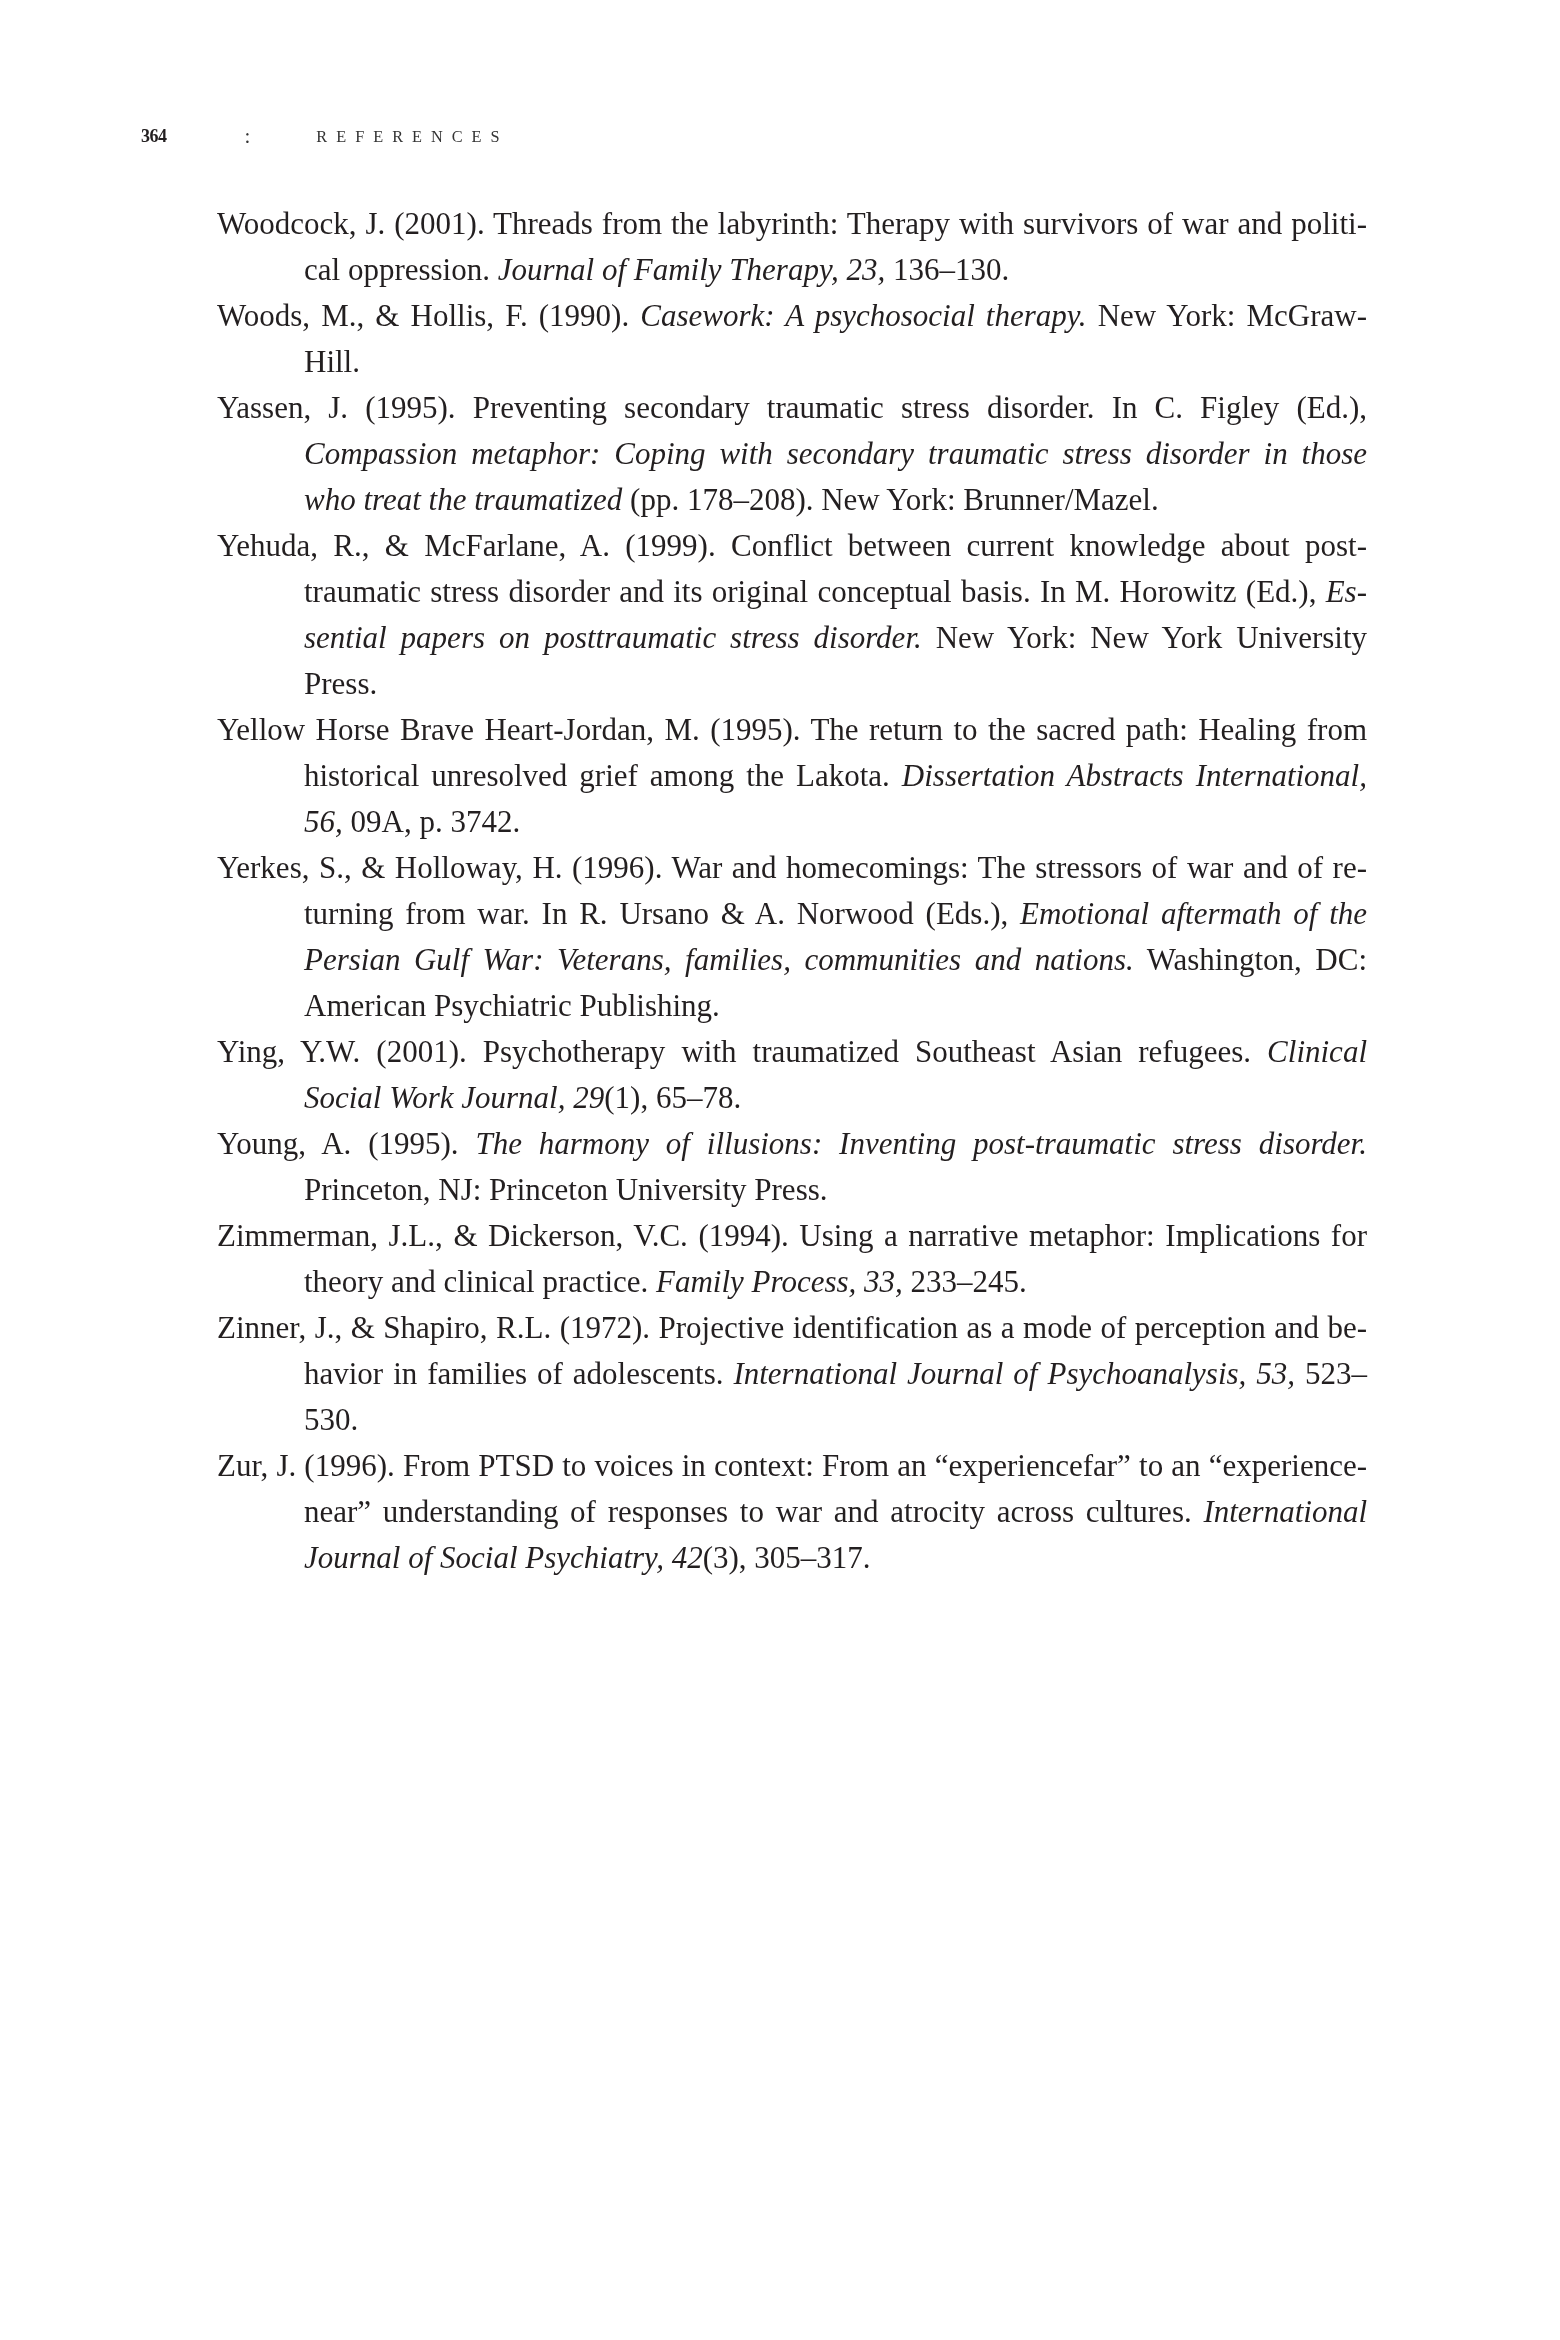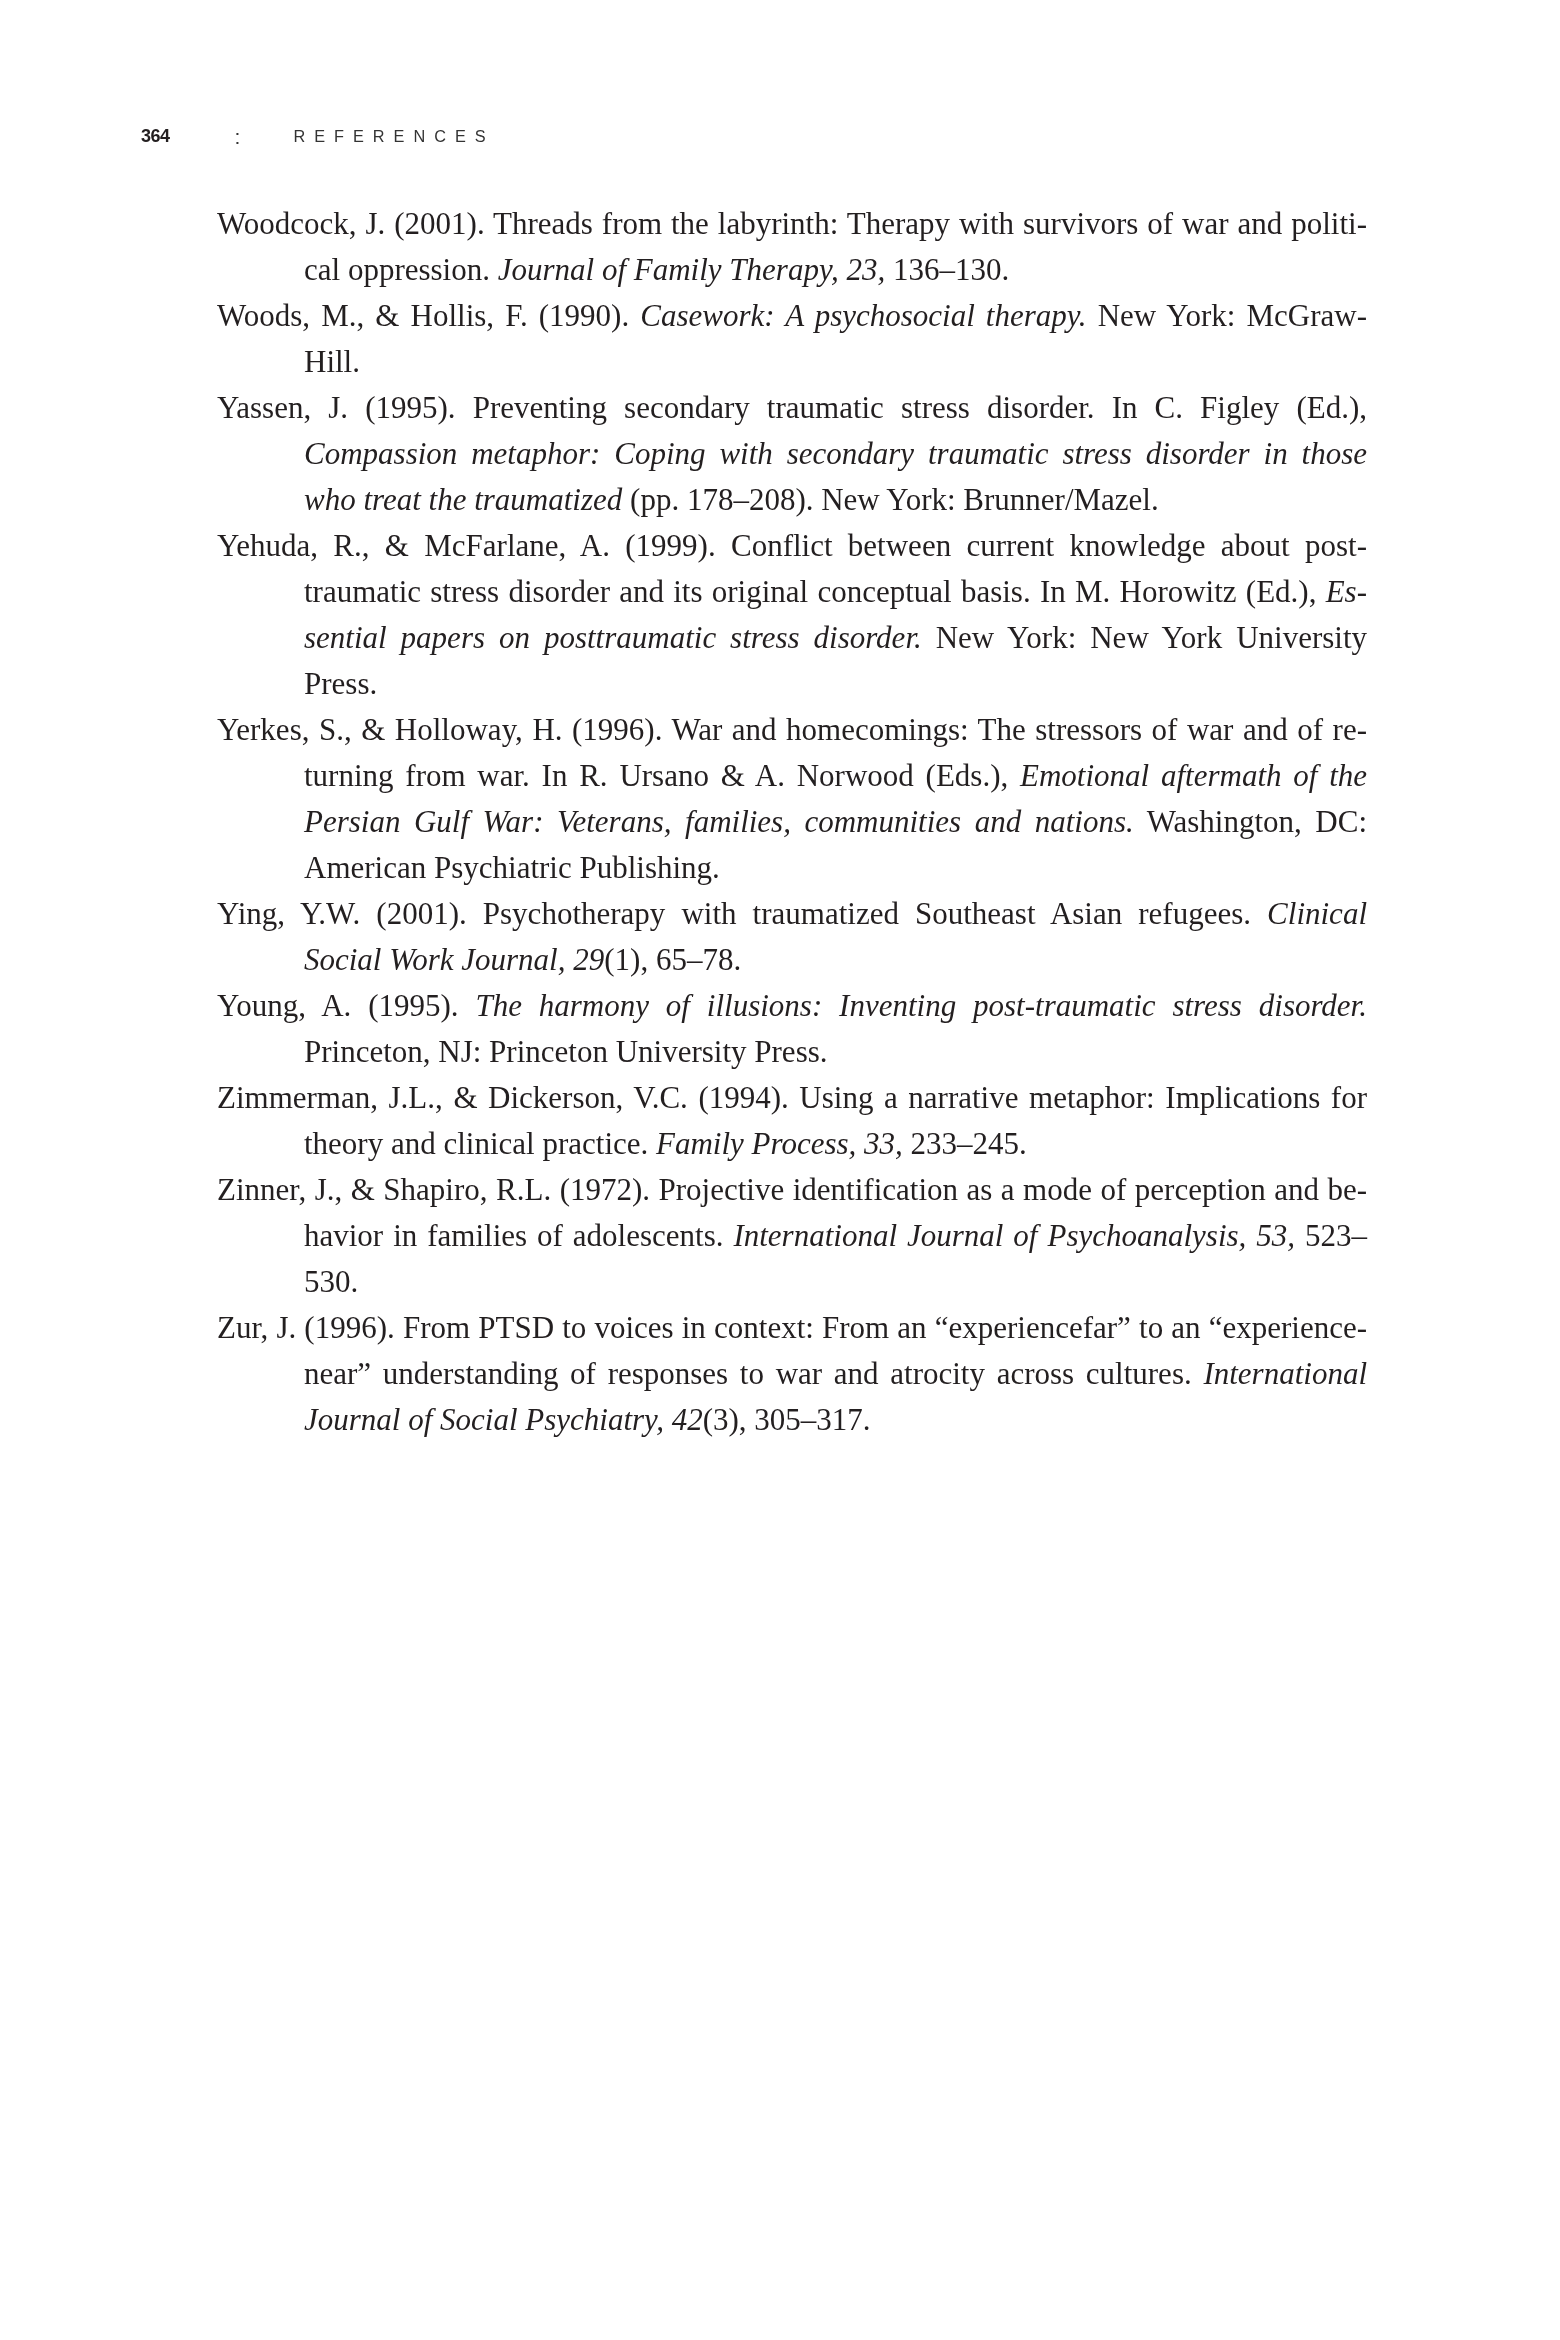--- a/index.html
+++ b/index.html
@@ -1,21 +1,21 @@
 <!DOCTYPE html>
 <html><head>
 <meta charset="utf-8">
 <style>
   html, body { margin: 0; padding: 0; background: #ffffff; }
   body { width: 1561px; height: 2341px; position: relative; overflow: hidden; }
   .page { position: absolute; left: 0; top: 0; width: 1561px; height: 2341px; background: #fff; }
   .running-head {
     position: absolute; left: 141px; top: 122px; height: 29px;
     display: flex; align-items: center;
-    font-family: Liberation Sans, sans-serif; color: #231f20;
+    font-family: Liberation Serif, serif; color: #231f20; gap: 13px;
   }
   .page-number { font-size: 18px; font-weight: bold; letter-spacing: -0.5px; }
   .head-sep { font-size: 21px; margin-left: 65px; color: #333; }
   .section-title { font-size: 16.3px; letter-spacing: 9px; margin-left: 53px; color: #333; font-weight: normal; }
 
   .refs {
     position: absolute; left: 217px; top: 201px; width: 1150px;
     font-family: "Liberation Serif", "DejaVu Serif", serif;
     font-size: 31px; line-height: 46px; color: #231f20;
   }
@@ -33,20 +33,21 @@
     <span class="page-number">364</span>
     <span class="head-sep">:</span>
     <span class="section-title">REFERENCES</span>
   </div>
 
   <div class="refs">
     <p class="ref"><span>Woodcock, J. (2001). Threads from the labyrinth: Therapy with survivors of war and politi­cal oppression. </span><span class="it">Journal of Family Therapy, 23,</span><span> 136–130.</span></p>
     <p class="ref"><span>Woods, M., &amp; Hollis, F. (1990). </span><span class="it">Casework: A psychosocial therapy.</span><span> New York: McGraw-Hill.</span></p>
     <p class="ref"><span>Yassen, J. (1995). Preventing secondary traumatic stress disorder. In C. Figley (Ed.), </span><span class="it">Compas­sion metaphor: Coping with secondary traumatic stress disorder in those who treat the trau­matized</span><span> (pp. 178–208). New York: Brunner/Mazel.</span></p>
     <p class="ref"><span>Yehuda, R., &amp; McFarlane, A. (1999). Conflict between current knowledge about post­traumatic stress disorder and its original conceptual basis. In M. Horowitz (Ed.), </span><span class="it">Es­sential papers on posttraumatic stress disorder.</span><span> New York: New York University Press.</span></p>
+    <p class="ref"><span>Yellow Horse Brave Heart-Jordan, M. (1995). The return to the sacred path: Healing from his­torical unresolved grief among the Lakota. </span><span class="it">Dissertation Abstracts International, 56,</span><span> 09A, p. 3742.</span></p>
     <p class="ref"><span>Yerkes, S., &amp; Holloway, H. (1996). War and homecomings: The stressors of war and of re­turning from war. In R. Ursano &amp; A. Norwood (Eds.), </span><span class="it">Emotional aftermath of the Per­sian Gulf War: Veterans, families, communities and nations.</span><span> Washington, DC: American Psychiatric Publishing.</span></p>
     <p class="ref"><span>Ying, Y.W. (2001). Psychotherapy with traumatized Southeast Asian refugees. </span><span class="it">Clinical Social Work Journal, 29</span><span>(1), 65–78.</span></p>
     <p class="ref"><span>Young, A. (1995). </span><span class="it">The harmony of illusions: Inventing post-traumatic stress disorder.</span><span> Princeton, NJ: Princeton University Press.</span></p>
     <p class="ref"><span>Zimmerman, J.L., &amp; Dickerson, V.C. (1994). Using a narrative metaphor: Implications for theory and clinical practice. </span><span class="it">Family Process, 33,</span><span> 233–245.</span></p>
     <p class="ref"><span>Zinner, J., &amp; Shapiro, R.L. (1972). Projective identification as a mode of perception and be­havior in families of adolescents. </span><span class="it">International Journal of Psychoanalysis, 53,</span><span> 523–530.</span></p>
     <p class="ref"><span>Zur, J. (1996). From PTSD to voices in context: From an “experiencefar” to an “experience­near” understanding of responses to war and atrocity across cultures. </span><span class="it">International Journal of Social Psychiatry, 42</span><span>(3), 305–317.</span></p>
   </div>
 </div>
 
 

